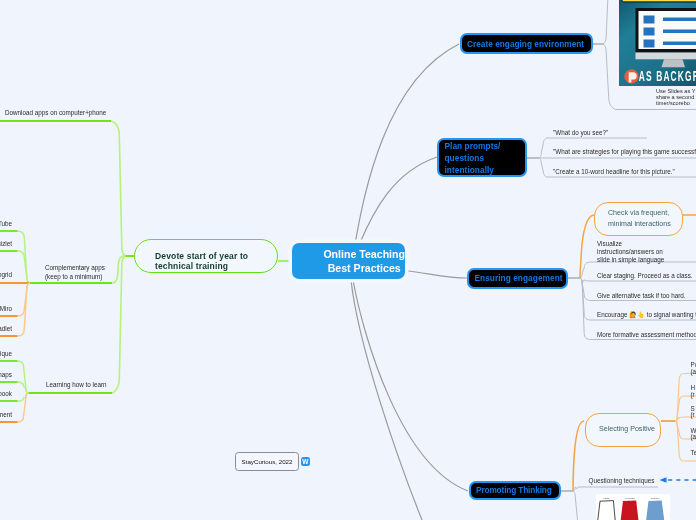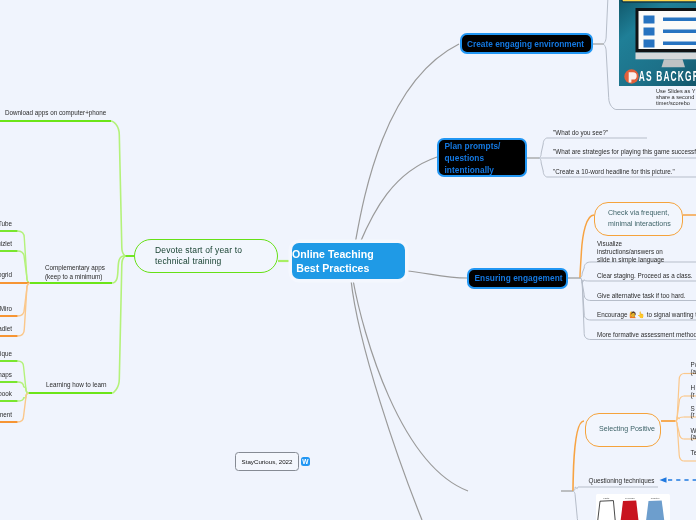--- a/index.html
+++ b/index.html
@@ -4,30 +4,30 @@
 <style>
 html,body{margin:0;padding:0;}
 body{width:696px;height:520px;overflow:hidden;background:#f0f4fd;
   font-family:"Liberation Sans",sans-serif;position:relative;}
 #canvas{position:absolute;left:0;top:0;width:696px;height:520px;overflow:hidden;}
 svg.links{position:absolute;left:0;top:0;width:696px;height:520px;pointer-events:none;}
 .node{position:absolute;box-sizing:border-box;white-space:pre-line;}
 
 .central{background:#1f9ae6;border-radius:7px;color:#fff;font-weight:bold;
   font-size:10.6px;line-height:14.5px;text-align:center;letter-spacing:0;
-  display:flex;align-items:center;justify-content:flex-start;
+  display:flex;align-items:center;justify-content:flex-end;
   box-shadow:0 0 0 3.5px #f4f7fe;}
 
 .b1{border:2px solid #2196f3;background:#000000;border-radius:7px;color:#1478e0;
   font-weight:bold;font-size:8.3px;line-height:12px;letter-spacing:.05px;
   display:flex;align-items:center;padding:0 5.5px;white-space:pre;}
 
 .g1{border:1.6px solid #66e016;background:#f2f6fd;border-radius:17px;color:#123d2c;
-  font-weight:normal;font-size:8.5px;line-height:10.7px;letter-spacing:.15px;
-  display:flex;align-items:center;padding:0 20px;white-space:pre;}
+  font-weight:bold;font-size:8.5px;line-height:10.7px;letter-spacing:.15px;
+  display:flex;align-items:flex-end;padding:0 20px;white-space:pre;}
 
 .o1{border:1.6px solid #f5a33c;background:#f2f6fd;border-radius:14px;color:#40656a;
   font-size:7.1px;line-height:11.5px;display:flex;align-items:center;padding:16px 13px;white-space:pre;}
 
 .leaf{color:#2b2b2b;font-size:6.3px;line-height:9px;position:absolute;
   white-space:pre;}
 .leaf-r{color:#2b2b2b;font-size:6.3px;line-height:9.6px;position:absolute;
   white-space:pre;}
 .footer-box{position:absolute;border:1px solid #868b94;border-radius:3.5px;
   background:#f4f7fd;color:#141414;font-size:6.2px;display:flex;align-items:center;
@@ -142,20 +142,23 @@
 <div class="node b1" style="left:467px;top:267.5px;width:101px;height:21px;">
   <span>Ensuring engagement</span>
 </div>
 
 <div class="node b1" style="left:437px;top:138px;width:90px;height:39px;">
   <span>Plan prompts/
 questions
 intentionally</span>
 </div>
 
+<div class="node b1" style="left:468.5px;top:480.8px;width:92.5px;height:19px;letter-spacing:-0.15px;">
+  <span>Promoting Thinking</span>
+</div>
 
 <div class="leaf" style="left:5px;top:108px;">Download apps on computer+phone</div>
 <div class="leaf" style="left:45px;top:263px;">Complementary apps
 (keep to a minimum)</div>
 <div class="leaf" style="left:46px;top:380px;">Learning how to learn</div>
 
 <div class="leaf" style="right:684px;top:219px;">YouTube</div>
 <div class="leaf" style="right:684px;top:239px;">Quizlet</div>
 <div class="leaf" style="right:684px;top:270px;">Flipgrid</div>
 <div class="leaf" style="right:684px;top:304px;">Miro</div>

